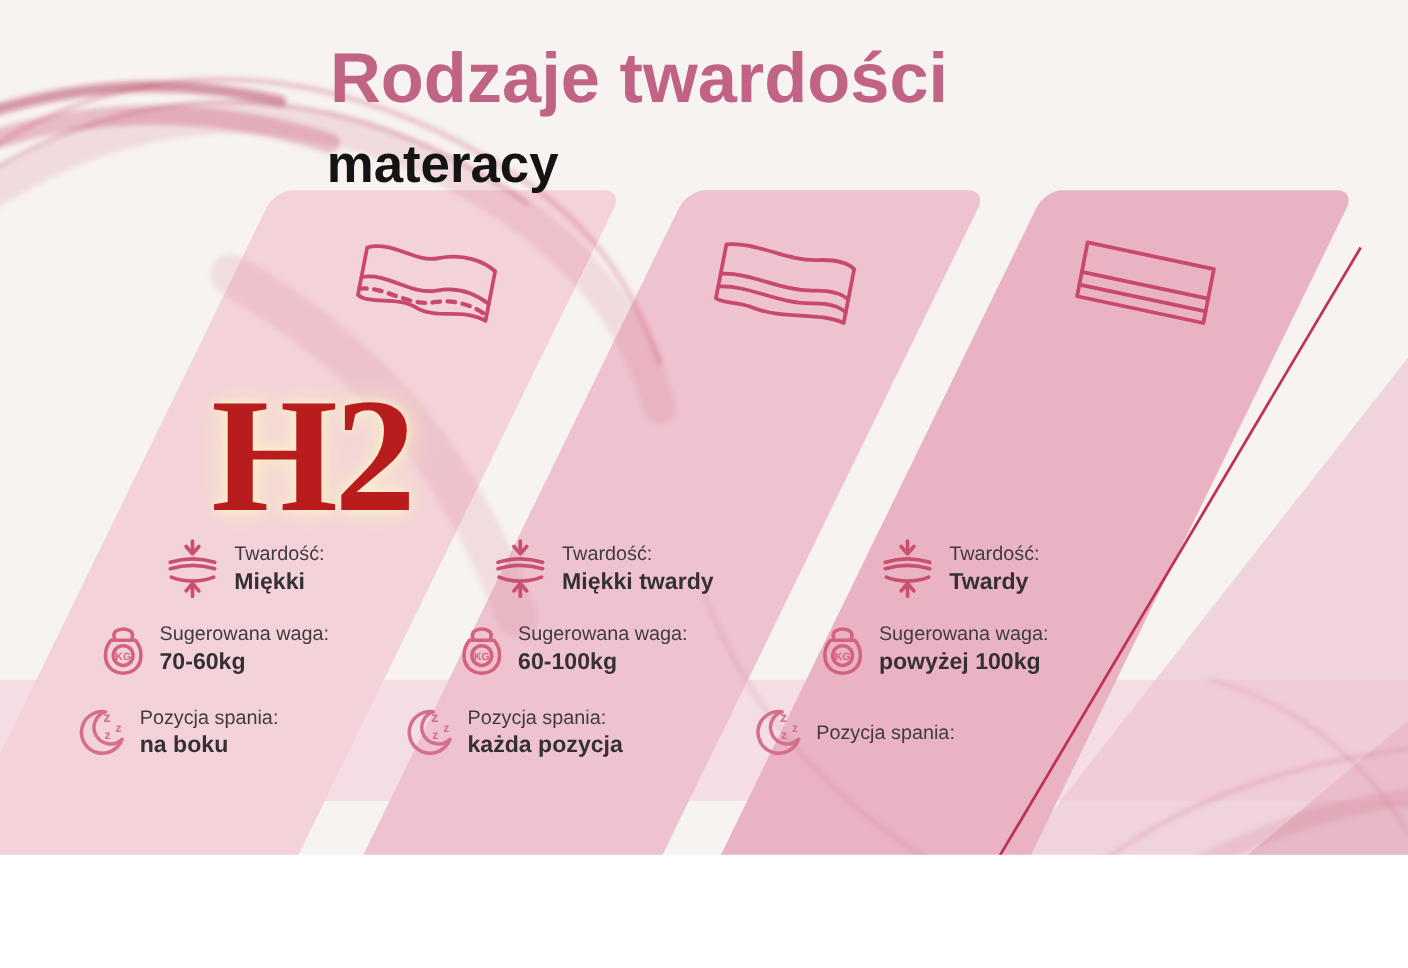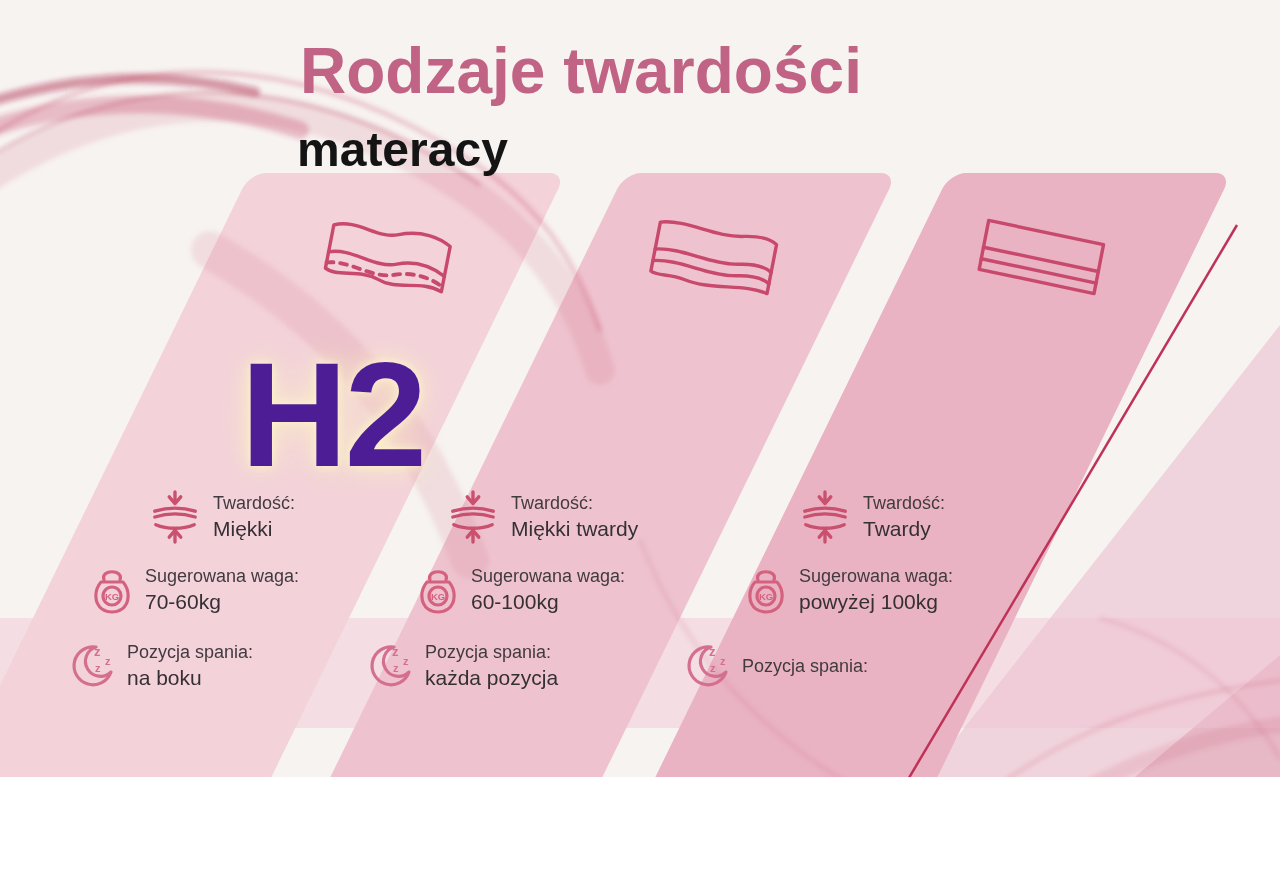--- a/index.html
+++ b/index.html
@@ -16,36 +16,36 @@
   .col{position:absolute;top:173px;height:714px;transform:skewX(-26deg);transform-origin:top left;border-radius:16px;z-index:2;}
   .col-1{left:250px;width:316px;background:#f3d2da;}
   .col-2{left:625px;width:272px;background:#eec3cf;}
   .col-3{left:950px;width:282px;background:#e9b3c3;}
 
   
   .title{position:absolute;left:300px;top:34px;font-size:64px;font-weight:700;color:#c06384;z-index:5;letter-spacing:0;}
   .subtitle{position:absolute;left:297px;top:106px;font-size:48px;font-weight:700;color:#141414;z-index:5;margin-top:16px;}
 
   
-  .hlabel{position:absolute;top:341px;width:232px;text-align:right;font-size:148px;line-height:1;font-weight:700;color:#4c1d95;letter-spacing:-3px;z-index:5;
-    text-shadow:0 0 10px rgba(253,244,205,.95),0 0 24px rgba(252,240,198,.8),0 0 42px rgba(252,240,198,.55);}
+  .hlabel{position:absolute;top:341px;width:232px;text-align:left;font-size:148px;line-height:1;font-weight:700;color:#b91c1c;letter-spacing:-3px;z-index:5;
+    text-shadow:0 0 10px rgba(253,244,205,.95),0 0 24px rgba(252,240,198,.8),0 0 42px rgba(252,240,198,.55);font-family:Liberation Serif, serif;}
   .hlabel.h2{left:192px;}
   .hlabel.h3{left:518px;}
   .hlabel.h4{left:843px;}
 
   
   .mat{position:absolute;z-index:5;transform:rotate(11deg);}
   .mat.m1{left:322px;top:220px;}
   .mat.m2{left:648px;top:220px;}
   .mat.m3{left:975px;top:220px;}
 
   
   .row{position:absolute;display:flex;align-items:center;gap:13px;z-index:5;}
   .row .txt .l1{font-size:18px;color:#413b3f;}
-  .row .txt .l2{font-size:21px;font-weight:400;color:#353034;margin-top:3px;}
+  .row .txt .l2{font-size:21px;font-weight:700;color:#353034;margin-top:3px;}
   .c1r1{left:150px;top:489px;} .c1r2{left:92px;top:565px;}  .c1r3{left:68px;top:641px;}
   .c2r1{left:448px;top:489px;} .c2r2{left:418px;top:565px;} .c2r3{left:366px;top:641px;}
   .c3r1{left:800px;top:489px;} .c3r2{left:746px;top:565px;} .c3r3{left:683px;top:641px;}
 
   .icon-box{flex:0 0 auto;display:block;}
 </style>
 </head>
 <body>
 
 <div class="stage">

